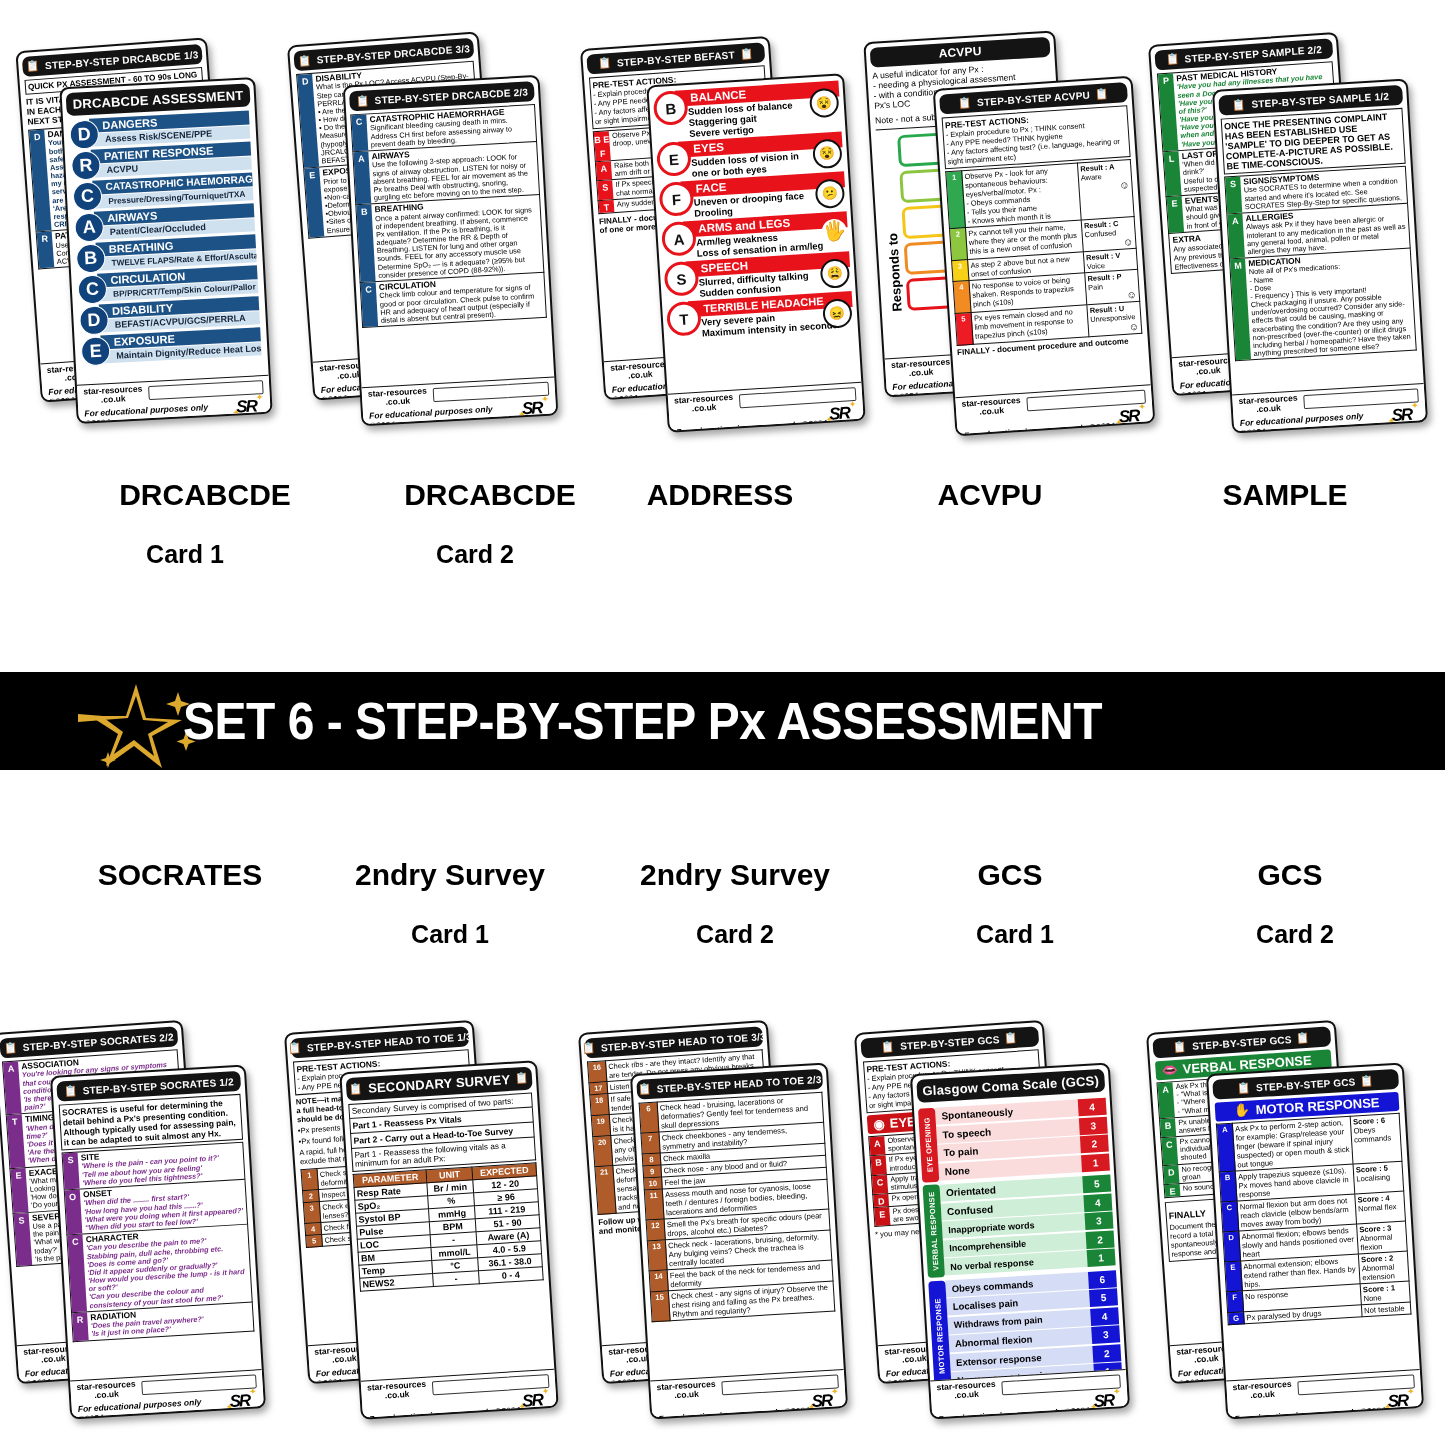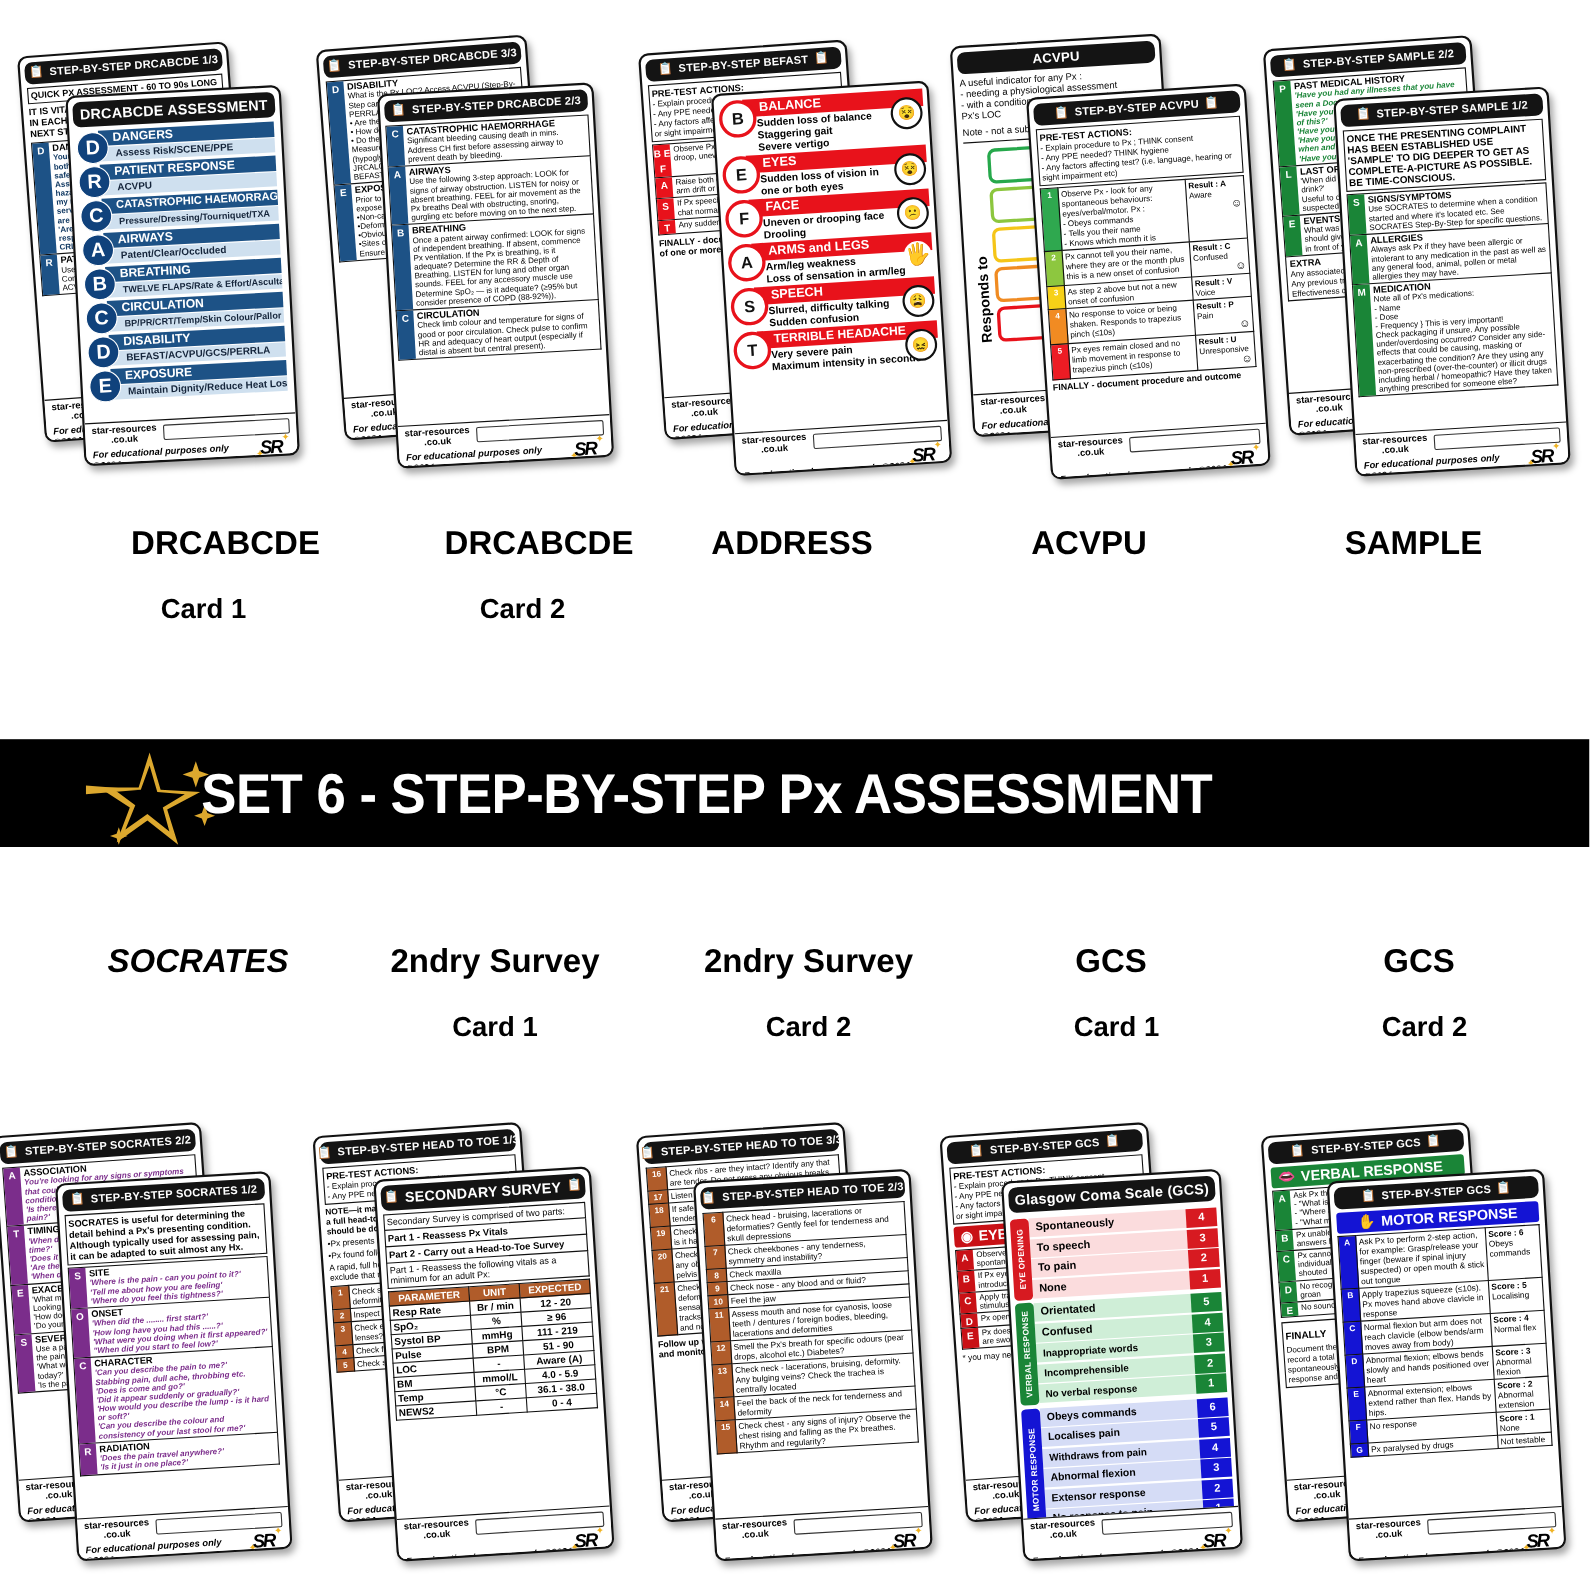--- a/index.html
+++ b/index.html
@@ -631,21 +631,21 @@
       <polygon points="58,8 68,42 104,44 74,60 84,92 56,70 28,90 40,58 12,40 48,40" fill="#dca82e"></polygon>
       <polygon points="58,20 65,44 90,46 70,58 76,80 56,64 36,78 45,56 26,42 50,42" fill="#000"></polygon>
       <path d="M0,38 L50,42 L0,46 Z" fill="#dca82e"></path>
       <path d="M100,16 l3,9 9,3 -9,3 -3,9 -3,-9 -9,-3 9,-3 z" fill="#dca82e"></path>
       <path d="M108,56 l2.5,7 7,2.5 -7,2.5 -2.5,7 -2.5,-7 -7,-2.5 7,-2.5 z" fill="#dca82e"></path>
       <path d="M30,76 l2,6 6,2 -6,2 -2,6 -2,-6 -6,-2 6,-2 z" fill="#dca82e"></path>
     </svg>
     <div class="banner-title">SET 6 - STEP-BY-STEP Px ASSESSMENT</div>
   </div>
 
-  <div class="cap cap-main" style="left:35px;top:858px;width:290px;font-style:italic;">SOCRATES</div>
+  <div class="cap cap-main" style="left:35px;top:858px;width:290px;">SOCRATES</div>
 
   <div class="cap cap-main" style="left:305px;top:858px;width:290px;">2ndry Survey</div>
   <div class="cap cap-sub" style="left:305px;top:920px;width:290px;">Card 1</div>
 
   <div class="cap cap-main" style="left:590px;top:858px;width:290px;">2ndry Survey</div>
   <div class="cap cap-sub" style="left:590px;top:920px;width:290px;">Card 2</div>
 
   <div class="cap cap-main" style="left:865px;top:858px;width:290px;">GCS</div>
   <div class="cap cap-sub" style="left:870px;top:920px;width:290px;">Card 1</div>
 

